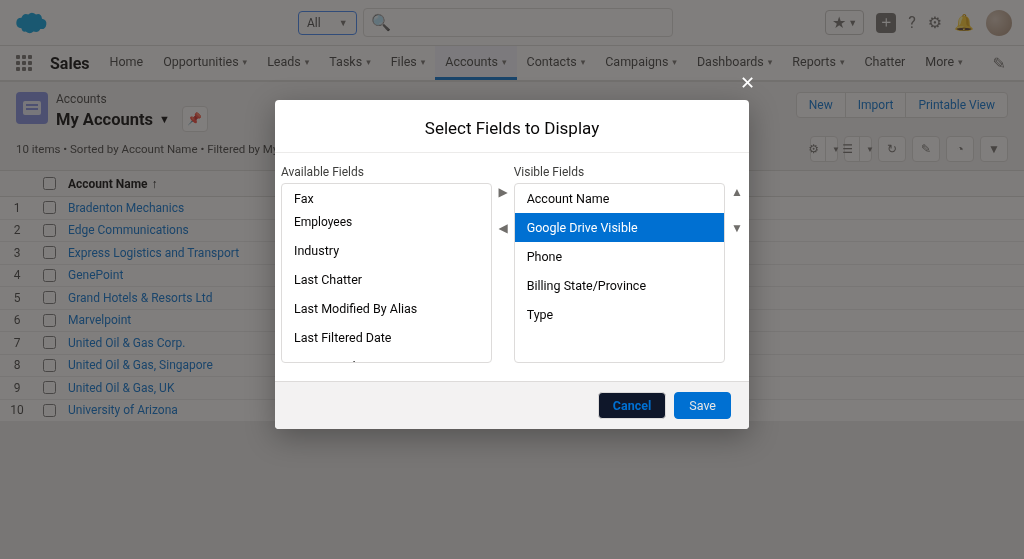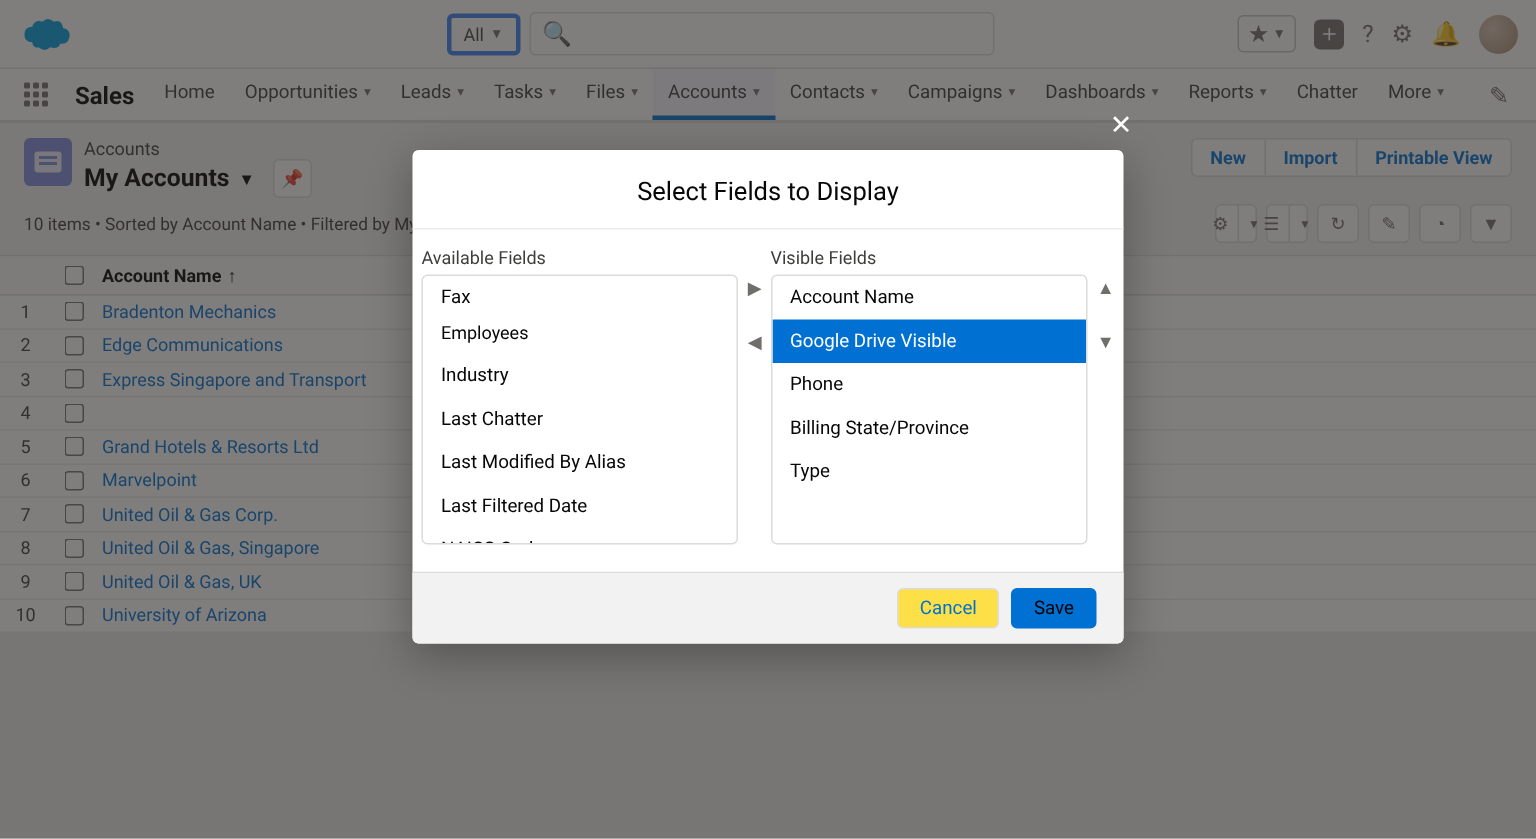--- a/index.html
+++ b/index.html
@@ -2,21 +2,21 @@
 <html><head>
 <meta charset="utf-8">
 <style>
 * { box-sizing: border-box; margin: 0; padding: 0; font-family: -apple-system, BlinkMacSystemFont, "Segoe UI", Roboto, Helvetica, Arial, sans-serif; }
 body { width: 1024px; height: 559px; overflow: hidden; background: #f3f2f2; position: relative; }
 
 
 .global-header { height: 46px; background: #fff; border-bottom: 1px solid #dddbda; display: flex; align-items: center; padding: 0 12px; }
 .cloud-logo { width: 36px; height: 24px; }
 .search-wrap { display: flex; align-items: center; margin-left: 250px; gap: 6px; }
-.search-scope { display: flex; align-items: center; border: 3px solid #3b82f6; border-radius: 4px; padding: 4px 8px; font-size: 12px; gap: 4px; color: #444; }
+.search-scope { display: flex; align-items: center; border: 1px solid #3b82f6; border-radius: 4px; padding: 4px 8px; font-size: 12px; gap: 18px; color: #444; }
 .search-box { display: flex; align-items: center; border: 1px solid #dddbda; border-radius: 4px; padding: 4px 8px; width: 310px; gap: 8px; }
 .search-box input { border: none; outline: none; font-size: 12px; color: #666; width: 100%; }
 .header-icons { margin-left: auto; display: flex; align-items: center; gap: 12px; color: #706e6b; }
 .header-icons .hicon { font-size: 16px; cursor: pointer; }
 .star-box { border: 1px solid #c9c7c5; border-radius: 4px; padding: 2px 6px; display: flex; align-items: center; gap: 2px; font-size: 13px;}
 .plus-box { background: #706e6b; color: #fff; border-radius: 4px; width: 20px; height: 20px; display: flex; align-items: center; justify-content: center; font-size: 14px;}
 .avatar { width: 26px; height: 26px; border-radius: 50%; background: radial-gradient(circle at 35% 35%, #d9c7b8, #a68a72); }
 
 
 .nav-bar { height: 36px; background: #fff; border-bottom: 2px solid #dddbda; display: flex; align-items: stretch; padding: 0 8px; }
@@ -36,21 +36,21 @@
 .obj-icon { width: 32px; height: 32px; background: #7f8de1; border-radius: 4px; display:flex; align-items:center; justify-content:center;}
 .obj-icon-inner { width:18px; height:14px; background: rgba(255,255,255,0.85); border-radius:2px; position:relative;}
 .obj-icon-inner::before { content:""; position:absolute; top:3px; left:3px; right:3px; height:2px; background:#7f8de1;}
 .obj-icon-inner::after { content:""; position:absolute; top:7px; left:3px; right:3px; height:2px; background:#7f8de1;}
 .obj-labels { margin-left: 8px; }
 .obj-type { font-size: 12px; color: #3e3e3c; }
 .view-name { font-size: 16.5px; font-weight: 700; display: flex; align-items: center; gap: 6px; }
 .view-caret { font-size: 11px; }
 .pin-btn { width:26px; height:26px; border:1px solid #dddbda; border-radius:4px; background:#fff; display:inline-flex; align-items:center; justify-content:center; font-size:12px; color:#706e6b; margin-left:6px;}
 .header-actions { margin-left: auto; display:flex; align-items:center; gap:0; }
-.btn-group { display:flex; border:1px solid #dddbda; border-radius:4px; overflow:hidden; background:#fff;font-weight:bold; }
+.btn-group { display:flex; border:1px solid #dddbda; border-radius:4px; overflow:hidden; background:#fff; }
 .btn-group .btn { padding: 5px 12px; font-size:12px; color:#0070d2; border-right:1px solid #dddbda; cursor:pointer; }
 .btn-group .btn:last-child { border-right:none; }
 .meta-row { display:flex; align-items:center; margin-top:4px;}
 .meta-text { font-size: 11.5px; color: #3e3e3c; }
 .icon-toolbar { margin-left:auto; display:flex; gap:6px; }
 .icon-btn { width:28px; height:26px; border:1px solid #dddbda; border-radius:4px; background:#fff; display:flex; align-items:center; justify-content:center; font-size:12px; color:#706e6b; cursor:pointer;}
 .icon-btn.split { display:flex; padding:0; }
 .icon-btn.split .part { padding: 0 6px; display:flex; align-items:center; height:100%;}
 .icon-btn.split .part:first-child { border-right:1px solid #dddbda;}
 
@@ -72,22 +72,22 @@
 .modal-title { text-align:center; font-size:17px; font-weight:400; padding: 18px 0 14px; color:#080707; }
 .modal-body { display:flex; border-top:1px solid #ecebea; padding: 12px 6px 18px; gap:6px; }
 .dual-col { flex:1; }
 .dual-label { font-size:12px; color:#3e3e3c; margin-bottom:4px; }
 .dual-list { border:1px solid #dddbda; border-radius:4px; height:180px; overflow:hidden; background:#fff;}
 .dual-list .option { padding: 7px 12px; font-size:12.5px; color:#080707; cursor:pointer; }
 .dual-list .option.selected { background:#0070d2; color:#fff; }
 .dual-arrows { display:flex; flex-direction:column; justify-content:flex-start; padding-top:20px; gap:22px; color:#706e6b; font-size:12px;}
 .dual-arrows .arr { cursor:pointer; }
 .modal-footer { background:#f3f2f2; border-top:1px solid #dddbda; padding:10px 18px; display:flex; justify-content:flex-end; gap:8px; border-radius: 0 0 4px 4px;}
-.btn-neutral { border:1px solid #dddbda; background:#fde047; color:#0070d2; padding:5px 14px; border-radius:4px; font-size:12.5px; cursor:pointer;}
-.btn-brand { border:1px solid #0070d2; background:#0070d2; color:#000000; padding:5px 14px; border-radius:4px; font-size:12.5px; cursor:pointer;text-align:right;}
+.btn-neutral { border:1px solid #dddbda; background:#0f172a; color:#0070d2; padding:5px 14px; border-radius:4px; font-size:12.5px; cursor:pointer;font-weight:bold;}
+.btn-brand { border:1px solid #0070d2; background:#0070d2; color:#e5e5e5; padding:5px 14px; border-radius:4px; font-size:12.5px; cursor:pointer;text-align:right;}
 </style>
 </head>
 <body>
 
 <div class="global-header">
   <svg class="cloud-logo" viewBox="0 0 40 28">
       <path d="M10 20 Q4 20 4 14 Q4 8 10 8 Q12 2 18 4 Q22 0 27 4 Q33 2 34 9 Q40 10 39 16 Q38 22 32 21 Q30 26 24 24 Q20 28 15 24 Q11 25 10 20 Z" fill="#00A1E0"></path>
     </svg>
   <div class="search-wrap">
     <div class="search-scope">
@@ -244,27 +244,30 @@
           <div class="col-name">
             <a href="#">Edge Communications</a>
           </div>
         </div>
         <div class="table-row">
           <div class="col-num">3</div>
           <div class="col-check">
             <input type="checkbox" style="">
           </div>
           <div class="col-name">
-            <a href="#">Express Singapore and Transport</a>
+            <a href="#">Express Logistics and Transport</a>
           </div>
         </div>
         <div class="table-row">
           <div class="col-num">4</div>
           <div class="col-check">
             <input type="checkbox" style="">
+          </div>
+          <div class="col-name">
+            <a href="#">GenePoint</a>
           </div>
         </div>
         <div class="table-row">
           <div class="col-num">5</div>
           <div class="col-check">
             <input type="checkbox" style="">
           </div>
           <div class="col-name">
             <a href="#">Grand Hotels &amp; Resorts Ltd</a>
           </div>

